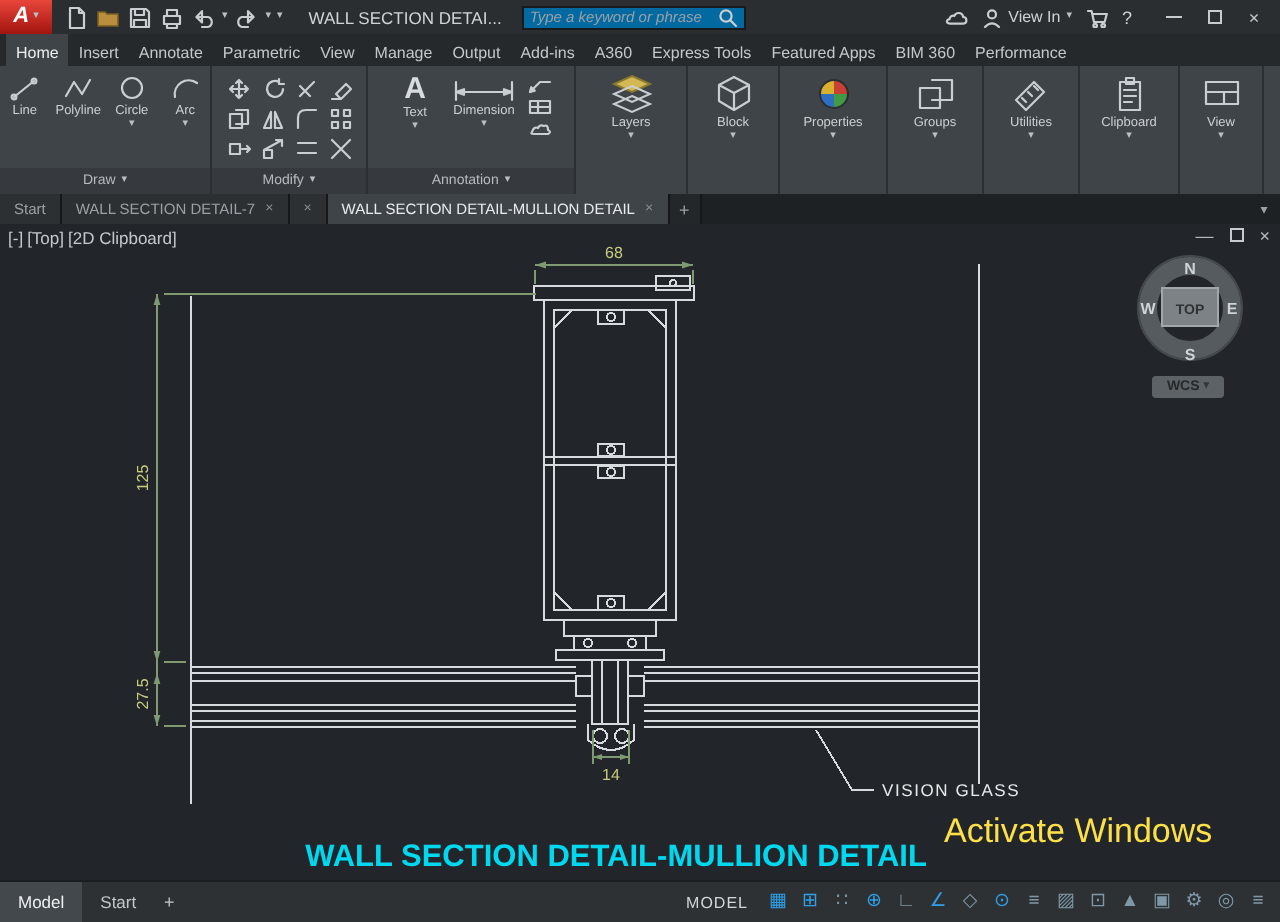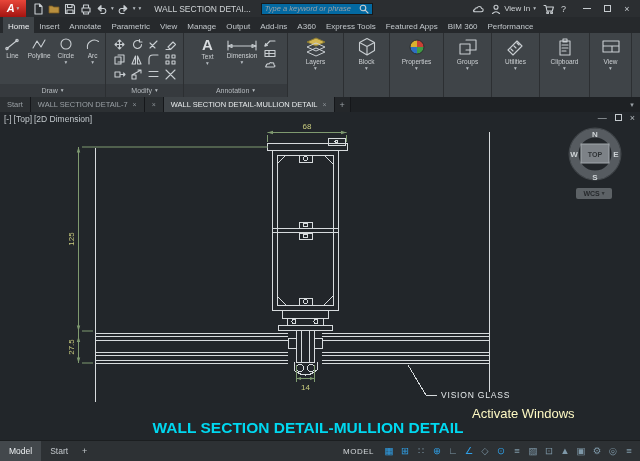--- a/index.html
+++ b/index.html
@@ -97,21 +97,21 @@
   .vc-letter{fill:#cdd2d5;font-size:8px;font-weight:bold;text-anchor:middle;
              font-family:"Liberation Sans",sans-serif}
   .vc-top{fill:#7d8287;stroke:#a2a7ac;stroke-width:1}
   .vc-toptext{fill:#2f3336;font-size:7px;font-weight:bold;text-anchor:middle;
               font-family:"Liberation Sans",sans-serif}
   .wcschip{position:absolute;left:576px;top:76px;width:36px;height:11px;background:#5d6266;
            border-radius:2px;display:flex;align-items:center;justify-content:center;gap:2px;
            font-size:7px;font-weight:bold;color:#26292c;z-index:4}
   .wcschip .caret{color:#33373a}
   .activate{position:absolute;left:472px;top:294px;z-index:5}
-  .activate .l1{font-size:13px;color:#fef9c3}
+  .activate .l1{font-size:17px;color:#fde047}
   .activate .l2{font-size:9px;color:#868c90;margin-top:4px}
 
   
   .bottombar{position:absolute;left:0;top:440px;width:640px;height:21px;background:#2d3134;
              border-top:1px solid #1b1e20;display:flex;align-items:center;z-index:30}
   .ltab{font-size:8.5px;padding:0 9px;height:20px;display:flex;align-items:center;color:#c3c8cc}
   .ltab.active{background:#43484c;color:#eef1f3}
   .ltab-plus{width:15px;height:20px;display:flex;align-items:center;justify-content:center;
              color:#c3c8cc;font-size:9px}
   .statusbar{margin-left:auto;display:flex;align-items:center;padding-right:3px}
@@ -532,21 +532,21 @@
       <g class="geo">
         <polyline points="437,283 426,283 408,253"></polyline>
       </g>
       <text class="glabel" x="441" y="286">VISION  GLASS</text>
       <text class="dtitle" x="308" y="321" text-anchor="middle">WALL SECTION DETAIL-MULLION DETAIL</text>
     </svg>
 
     <div class="vpcontrols">
       <span>[-]</span>
       <span>[Top]</span>
-      <span>[2D Dimension]</span>
+      <span>[2D Clipboard]</span>
     </div>
 
     <div class="cwinbtns">
       <span>—</span>
       <span><span class="maxglyph"></span></span>
       <span>×</span>
     </div>
 
     <svg class="viewcube" width="70" height="66" viewBox="0 0 70 66">
       <circle class="vc-ring2" cx="35" cy="34" r="26"></circle>

